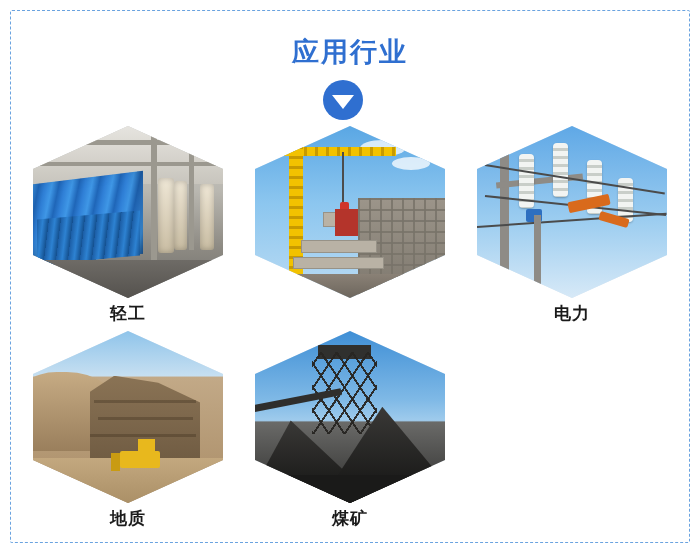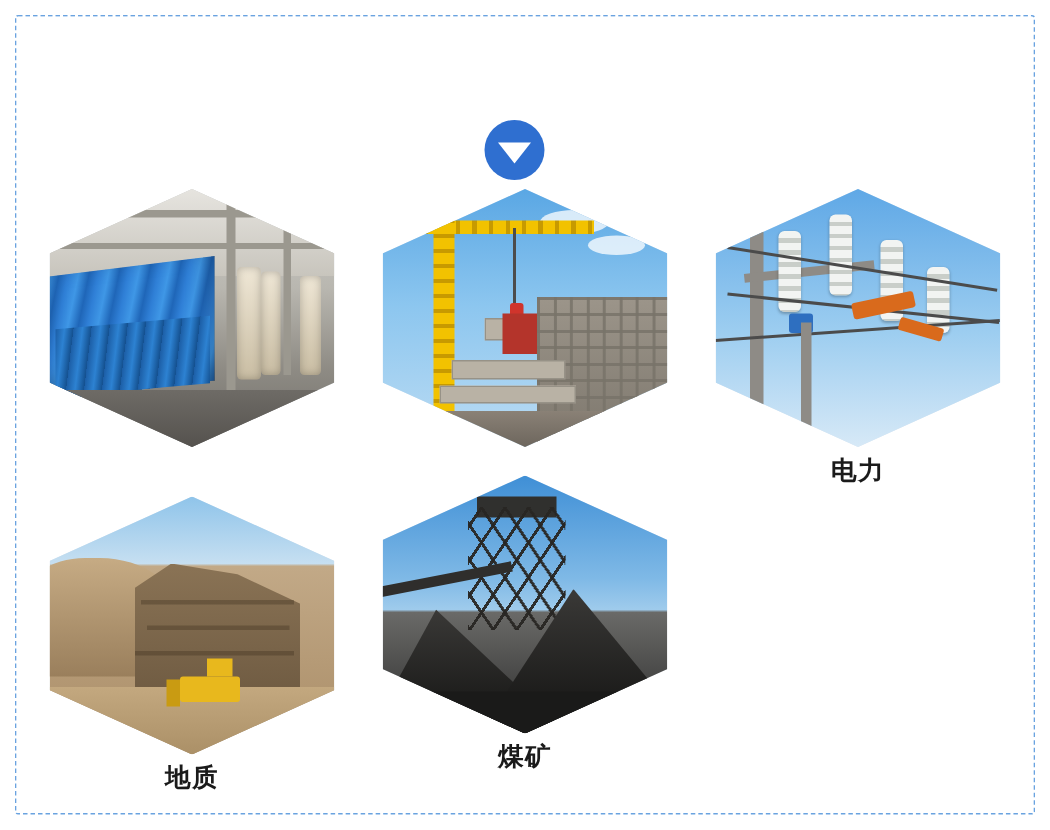--- a/index.html
+++ b/index.html
@@ -60,21 +60,21 @@
   }
   .cell {
     position: absolute;
     width: 200px;
     height: 205px;
   }
   .cell.c0 { left: 10px;  top: 0; }
   .cell.c1 { left: 232px; top: 0; }
   .cell.c2 { left: 454px; top: 0; }
   .cell.c3 { left: 10px;  top: 205px; }
-  .cell.c4 { left: 232px; top: 191px; }
+  .cell.c4 { left: 232px; top: 205px; }
   .cell.c5 { left: 454px; top: 205px; }
 
   .hexwrap {
     position: absolute;
     left: 0;
     top: 0;
     width: 190px;
     height: 172px;
     margin-left: 5px;
     -webkit-clip-path: polygon(50% 0%, 100% 25%, 100% 75%, 50% 100%, 0% 75%, 0% 25%);
@@ -293,20 +293,21 @@
     position: absolute; background: #d9d6cf;
   }
 </style>
 </head>
 <body>
 
 <div class="page">
 
   <div class="dashed-frame"></div>
 
+  <div class="title">应用行业</div>
 
   <div class="arrow-badge">
     <svg width="50" height="44" viewBox="0 0 50 44" xmlns="http://www.w3.org/2000/svg">
       <circle cx="25" cy="22" r="20" fill="#2f6fd0"></circle>
       <path d="M14 17 L36 17 L25 31 Z" fill="#ffffff"></path>
     </svg>
   </div>
 
   <div class="grid">
 
@@ -319,20 +320,21 @@
           <div class="beam" style="left:62%;top:0;width:6px;height:78%;"></div>
           <div class="beam" style="left:82%;top:0;width:5px;height:72%;"></div>
           <div class="roll" style="left:66%;top:30%;width:16px;height:44%;"></div>
           <div class="roll" style="left:74%;top:32%;width:13px;height:40%;"></div>
           <div class="roll" style="left:88%;top:34%;width:14px;height:38%;"></div>
           <div class="fabric"></div>
           <div class="fabric2"></div>
           <div class="floor"></div>
         </div>
       </div>
+      <div class="caption">轻工</div>
     </div>
 
     <div class="cell c1">
       <div class="hexwrap">
         <div class="art art-build">
           <div class="cloud" style="left:55%;top:8%;width:46px;height:16px;"></div>
           <div class="cloud" style="left:72%;top:18%;width:38px;height:13px;"></div>
           <div class="jib"></div>
           <div class="mast"></div>
           <div class="cable" style="left:46%;top:15%;height:30%;"></div>

